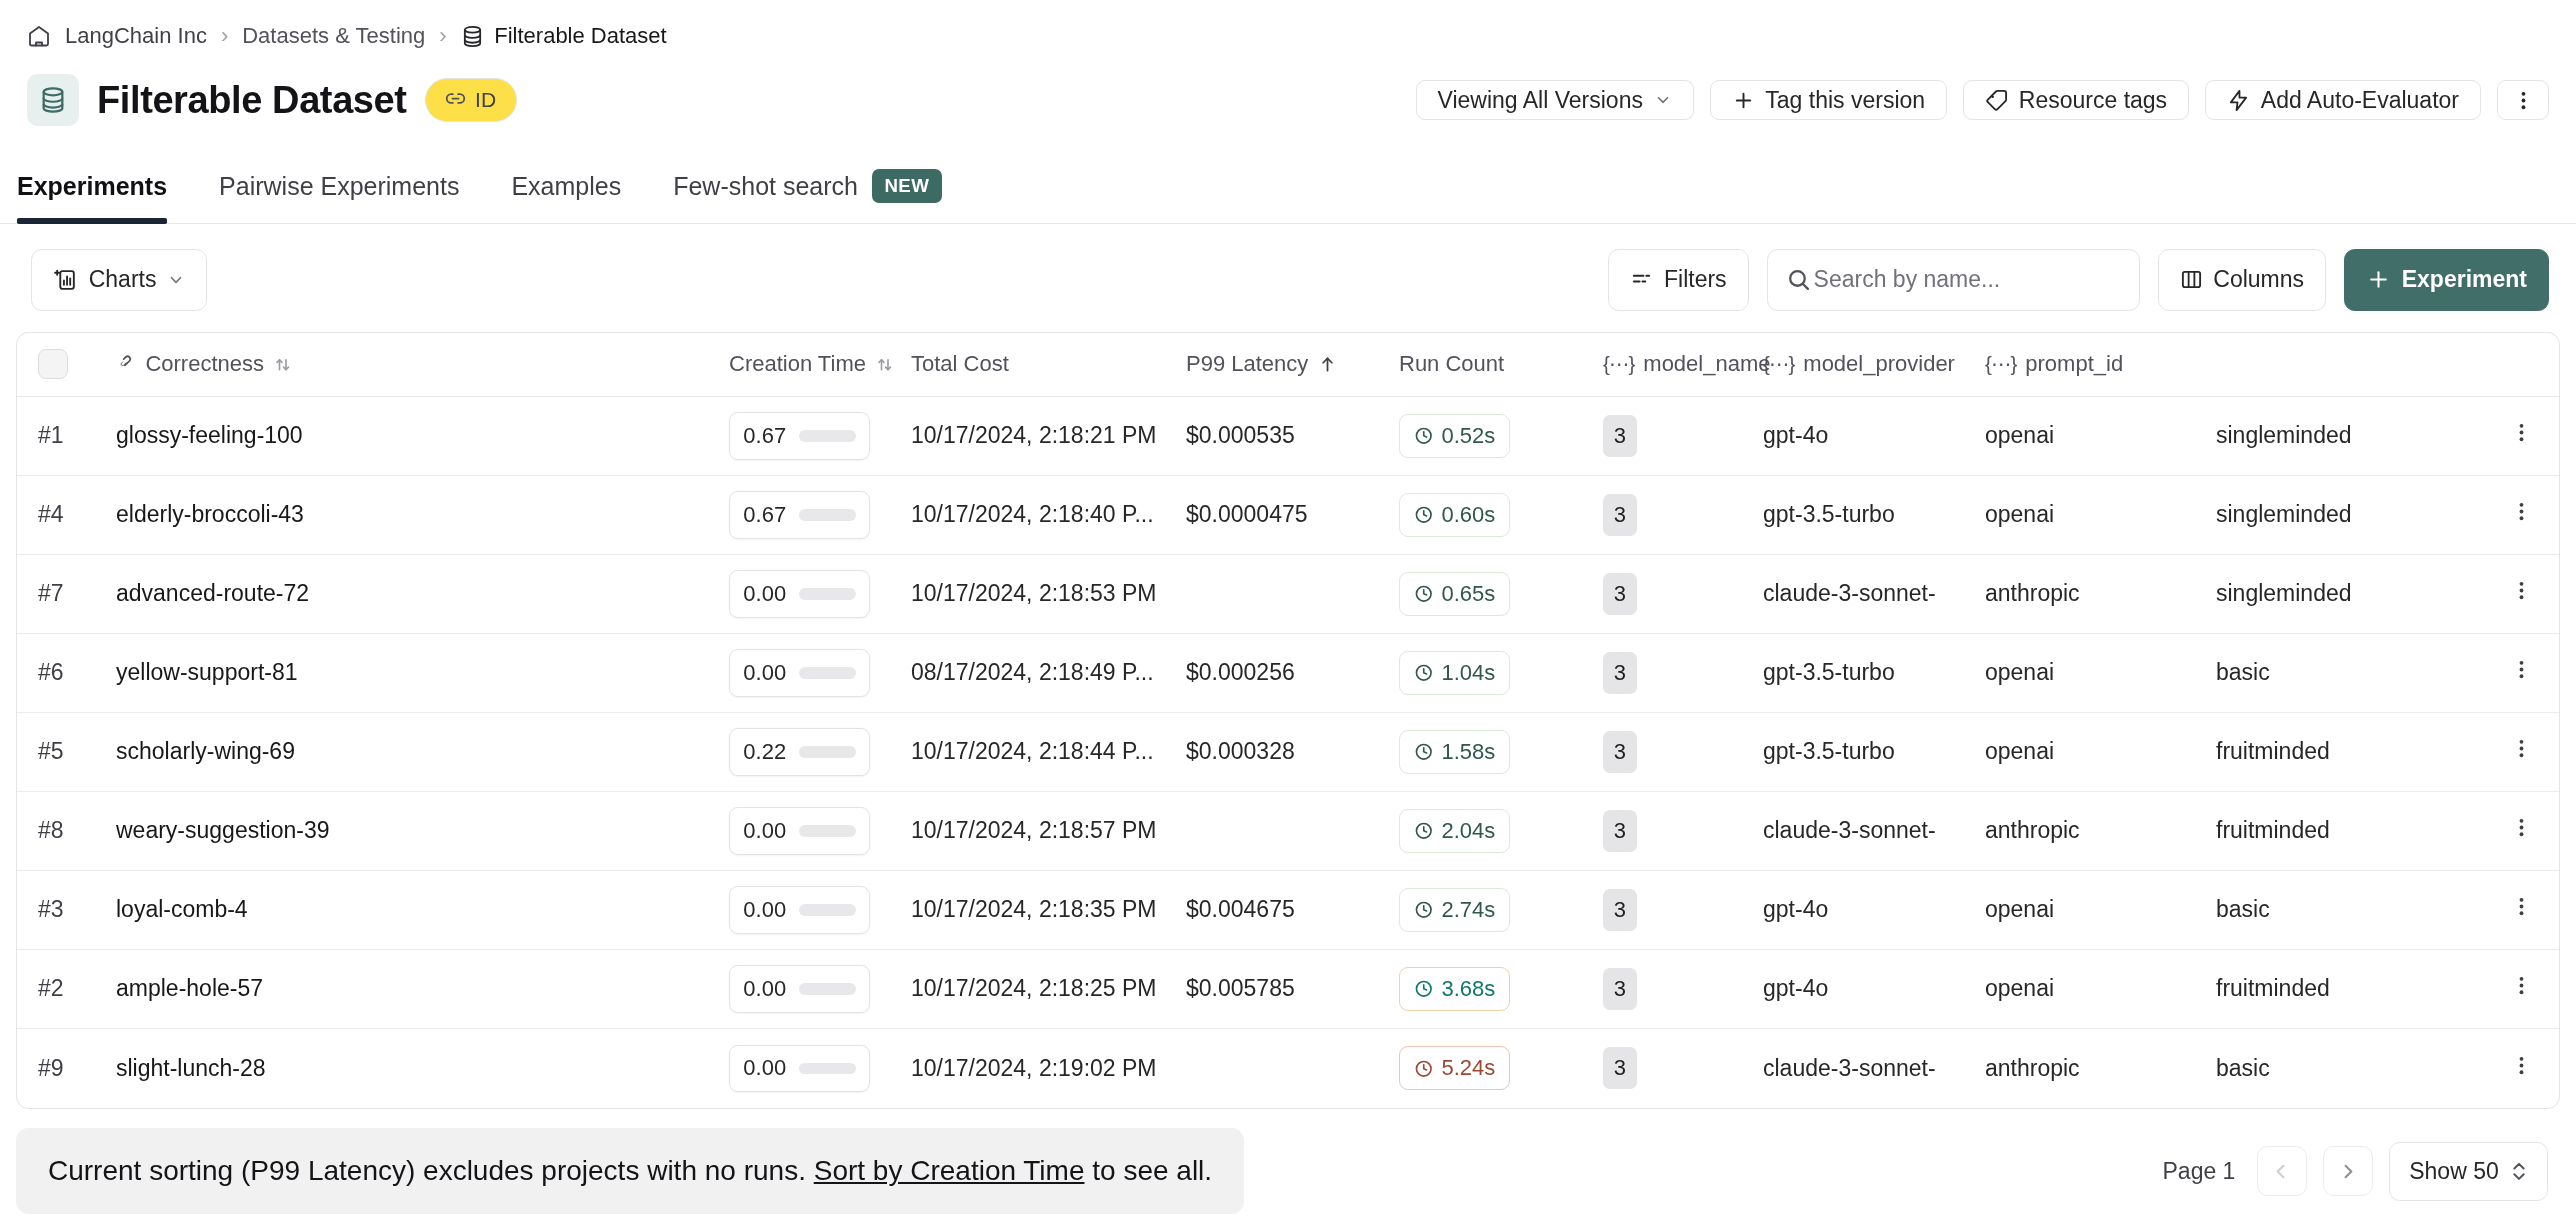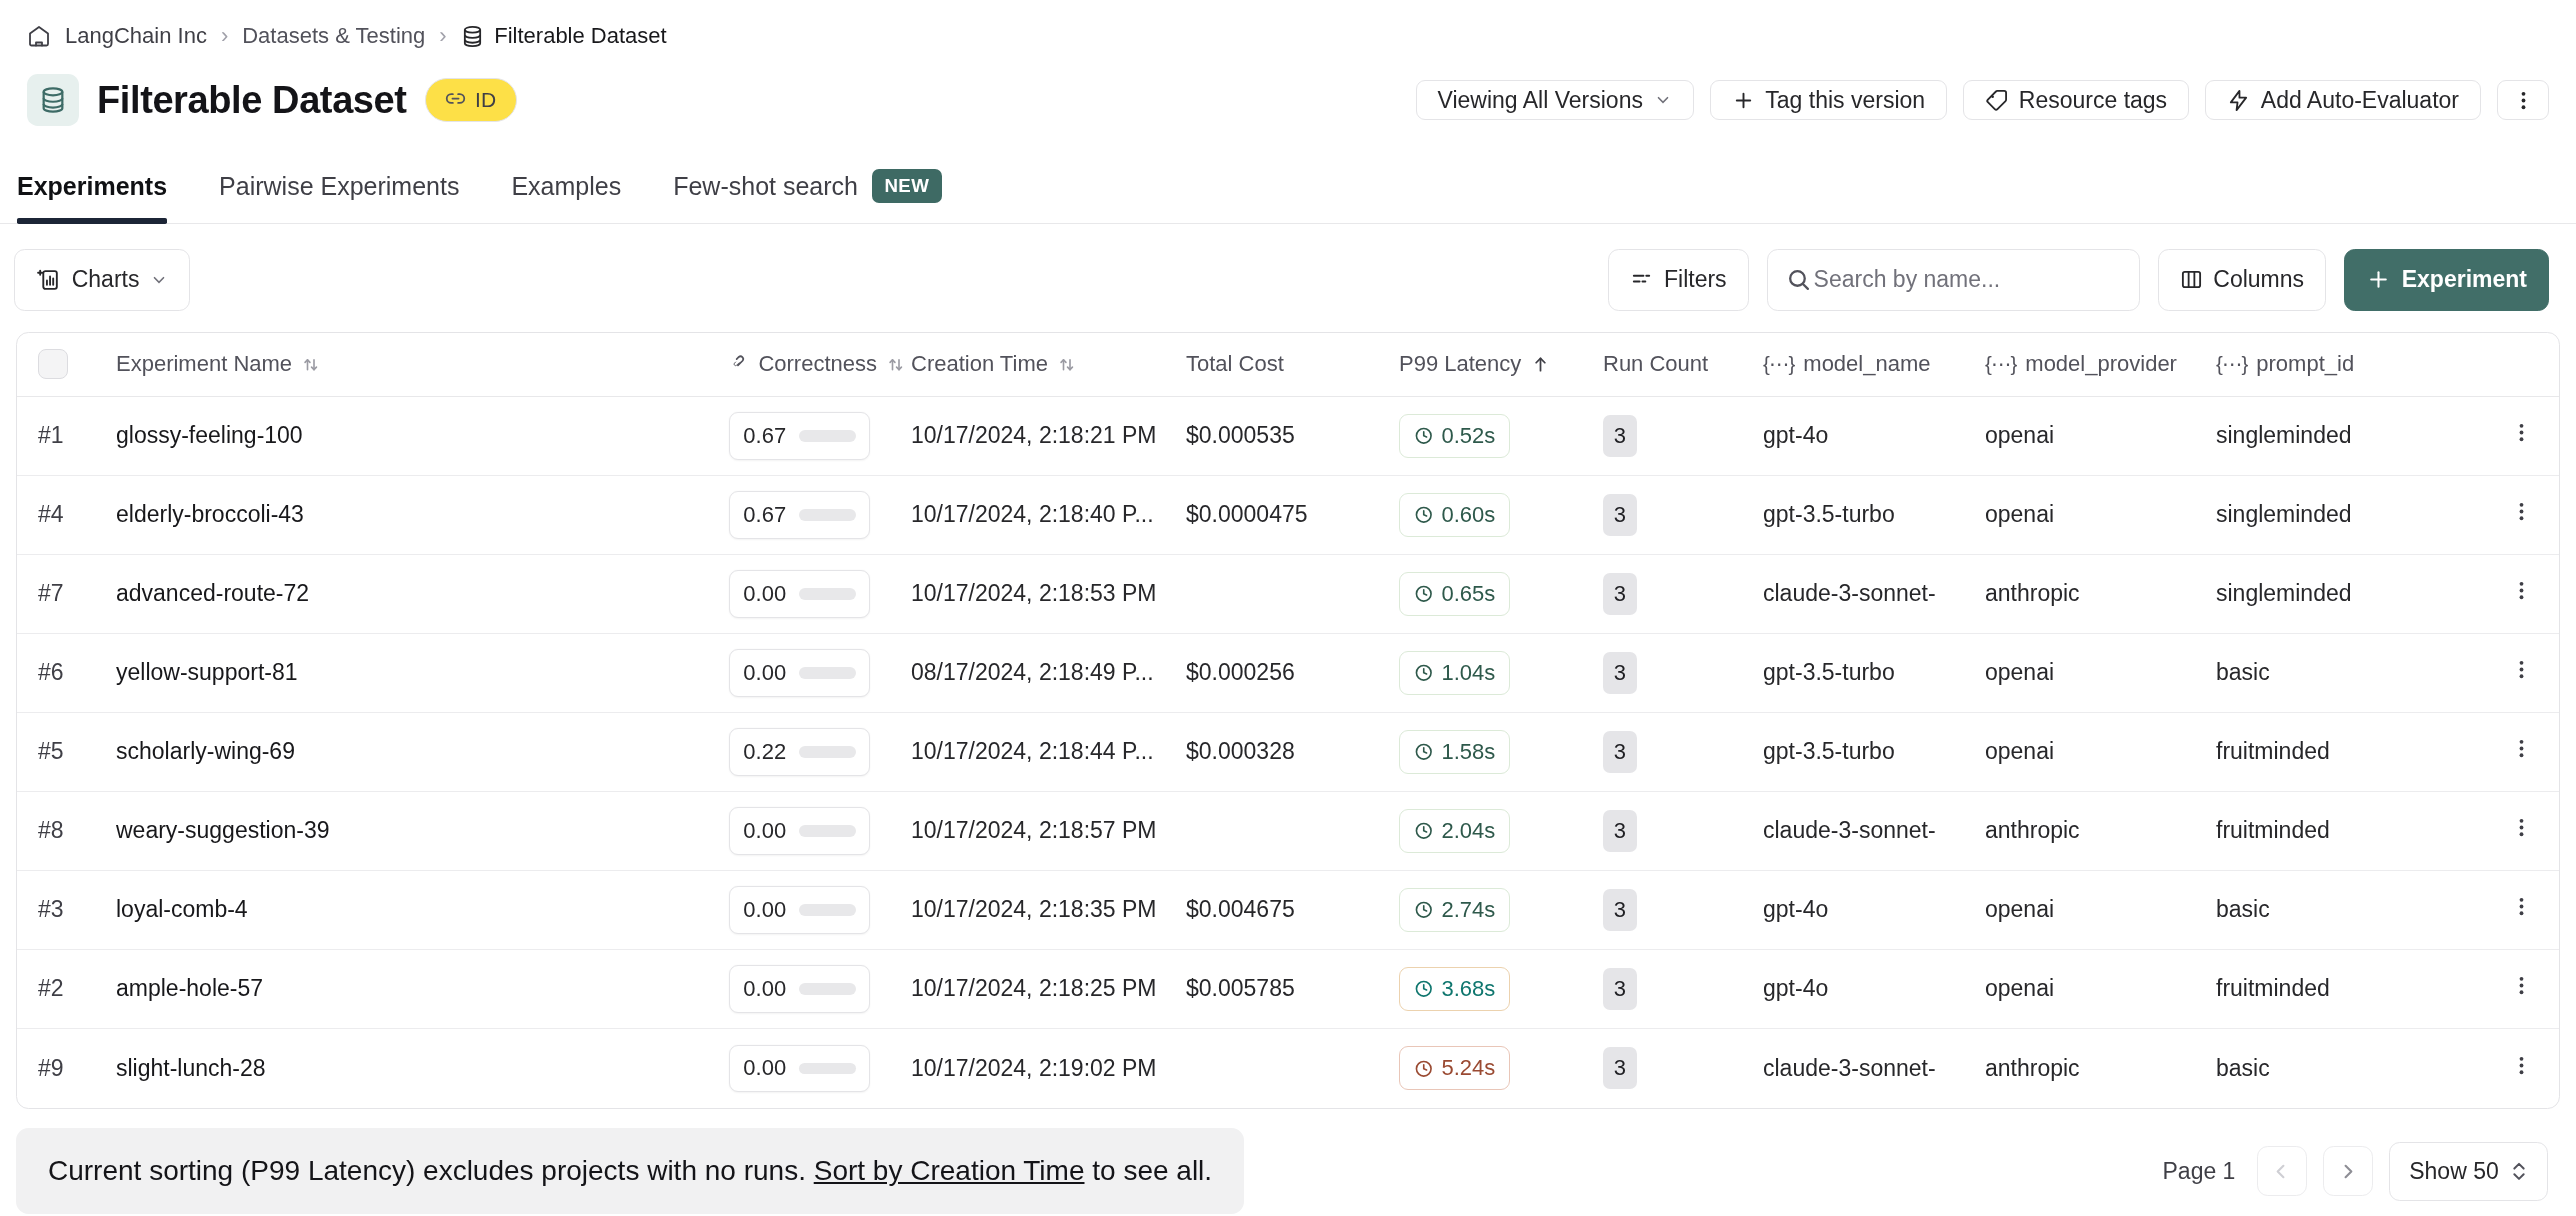--- a/index.html
+++ b/index.html
@@ -28,21 +28,21 @@
   .btn.icon-only { width:52px; padding:0; justify-content:center; }
 
   
   .tabs { display:flex; gap:52px; padding:0 17px; margin-top:43px; border-bottom:0.9px solid #e8e8ea; }
   .tab { font-size:25px; color:#3f3f46; padding-bottom:19.5px; cursor:pointer; display:flex; align-items:center; gap:14px; position:relative; }
   .tab.active { font-weight:700; color:#101114; }
   .tab.active::after { content:""; position:absolute; left:0; right:0; bottom:-0.9px; height:5.3px; background:#1c2536; border-radius:1.8px; }
   .new-badge { background:#3e6a64; color:#fff; font-size:18.7px; font-weight:700; padding:6.2px 12.4px; border-radius:7px; letter-spacing:0.4px; }
 
   
-  .toolbar { display:flex; justify-content:space-between; align-items:flex-start; padding:25px 27px 21px 14px; }
+  .toolbar { display:flex; justify-content:space-between; align-items:flex-start; padding:25px 27px 21px 31px; }
   .toolbar .btn { height:62px; border-radius:10.7px; }
   .toolbar-right { display:flex; align-items:center; gap:18px; }
   .search-box { display:flex; align-items:center; gap:3px; width:373px; height:62px; border:0.9px solid #e4e4e7; border-radius:10.7px; padding:0 18px; color:#71717a; background:#fff; }
   .search-box input { border:none; outline:none; font-size:23px; width:100%; font-family:"Liberation Sans",sans-serif; color:#27272a; background:transparent; }
   .search-box input::placeholder { color:#71717a; }
   .btn.primary { background:#416e68; border-color:#416e68; color:#fff; font-weight:600; }
 
   
   .table-card { margin:0 16px; border:0.9px solid #e4e4e7; border-radius:12.4px; overflow:hidden; background:#fff; }
   .trow { display:grid; grid-template-columns: 78px 613px 182px 275px 213px 204px 160px 222px 231px 204px 1fr;
@@ -259,31 +259,20 @@
     </button>
   </div>
 </div>
 
 <div class="table-card">
   <div class="trow thead">
     <div class="th">
         <span class="checkbox"></span>
       </div>
     <div class="th">
-      <span>Experiment Name</span>
-      <span class="icon sort-icon">
-        <svg width="19.5" height="19.5" viewBox="0 0 24 24" fill="none" stroke="currentColor" stroke-width="2" stroke-linecap="round" stroke-linejoin="round">
-            <line x1="8" y1="18" x2="8" y2="6"></line>
-            <polyline points="5 9 8 6 11 9"></polyline>
-            <line x1="16" y1="6" x2="16" y2="18"></line>
-            <polyline points="13 15 16 18 19 15"></polyline>
-          </svg>
-      </span>
-    </div>
-    <div class="th">
       <span class="icon">
         <svg width="20.4" height="20.4" viewBox="0 0 24 24" fill="none" stroke="#52525b" stroke-width="2" stroke-linecap="round">
             <path d="M10.5 13.5 16 8a3.2 3.2 0 0 0-4.5-4.5L9 6"></path>
             <path d="M13.5 10.5 8 16a3.2 3.2 0 0 1-4.5-4.5L6 9" transform="translate(4.5,4.5) scale(0.55)"></path>
           </svg>
       </span>
       <span>Correctness</span>
       <span class="icon sort-icon">
         <svg width="19.5" height="19.5" viewBox="0 0 24 24" fill="none" stroke="currentColor" stroke-width="2" stroke-linecap="round" stroke-linejoin="round">
             <line x1="8" y1="18" x2="8" y2="6"></line>

